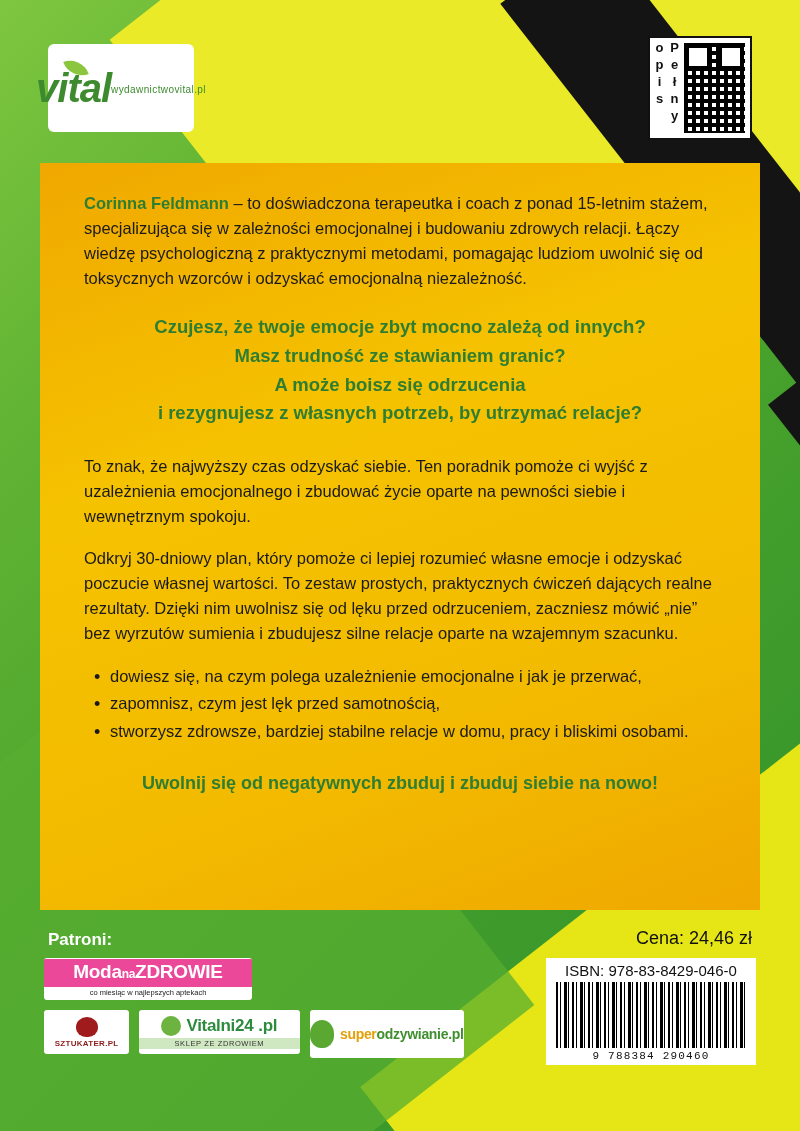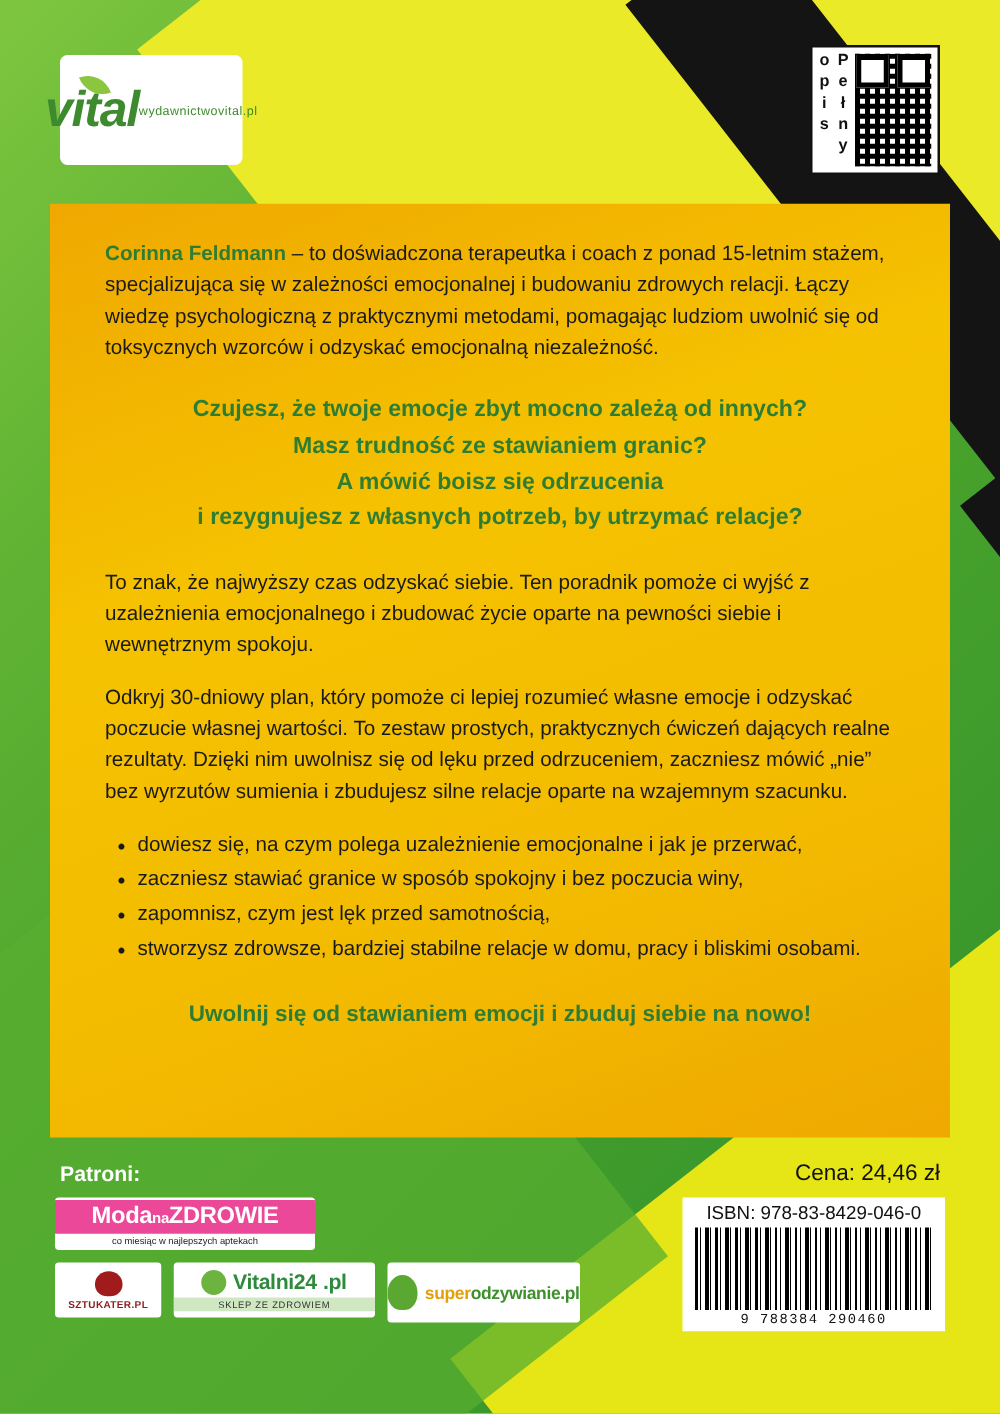--- a/index.html
+++ b/index.html
@@ -399,35 +399,34 @@
   <div class="panel">
     <div class="panel-inner">
 
       <p>
         <span class="author-name">Corinna Feldmann</span><span> – to doświadczona terapeutka i coach z ponad 15-letnim stażem, specjalizująca się w zależności emocjonalnej i budowaniu zdrowych relacji. Łączy wiedzę psychologiczną z praktycznymi metodami, pomagając ludziom uwolnić się od toksycznych wzorców i odzyskać emocjonalną niezależność.</span>
       </p>
 
       <div class="questions">
         <div>Czujesz, że twoje emocje zbyt mocno zależą od innych?</div>
         <div>Masz trudność ze stawianiem granic?</div>
-        <div>A mówić boisz się odrzucenia</div>
+        <div>A może boisz się odrzucenia</div>
         <div>i rezygnujesz z własnych potrzeb, by utrzymać relacje?</div>
       </div>
 
       <p>To znak, że najwyższy czas odzyskać siebie. Ten poradnik pomoże ci wyjść z uzależnienia emocjonalnego i zbudować życie oparte na pewności siebie i wewnętrznym spokoju.</p>
       <p>Odkryj 30-dniowy plan, który pomoże ci lepiej rozumieć własne emocje i odzyskać poczucie własnej wartości. To zestaw prostych, praktycznych ćwiczeń dających realne rezultaty. Dzięki nim uwolnisz się od lęku przed odrzuceniem, zaczniesz mówić „nie” bez wyrzutów sumienia i zbudujesz silne relacje oparte na wzajemnym szacunku.</p>
 
       <ul class="benefits">
         <li>dowiesz się, na czym polega uzależnienie emocjonalne i jak je przerwać,</li>
-        <li>zaczniesz stawiać granice w sposób spokojny i bez poczucia winy,</li>
         <li>zapomnisz, czym jest lęk przed samotnością,</li>
         <li>stworzysz zdrowsze, bardziej stabilne relacje w domu, pracy i bliskimi osobami.</li>
       </ul>
 
-      <div class="closing">Uwolnij się od stawianiem emocji i zbuduj siebie na nowo!</div>
+      <div class="closing">Uwolnij się od negatywnych zbuduj i zbuduj siebie na nowo!</div>
     </div>
   </div>
 
   <div class="patrons-title">Patroni:</div>
   <div class="patrons">
     <div class="patron-row">
       <div class="patron p-moda">
         <div class="moda-band">
           <span>Moda</span><span class="na">na</span><span>ZDROWIE</span>
         </div>

